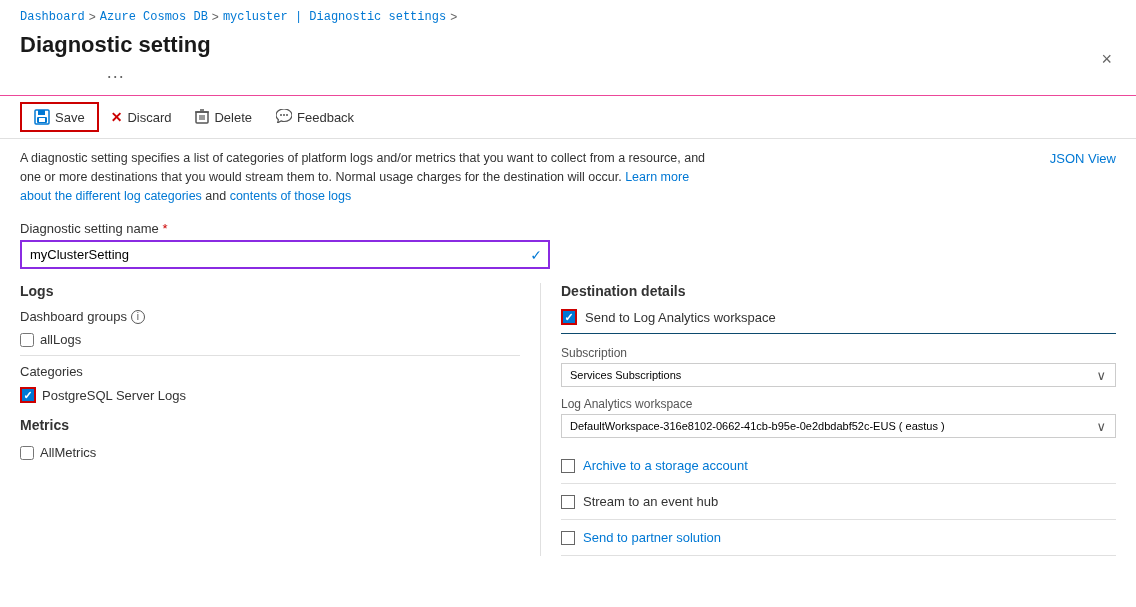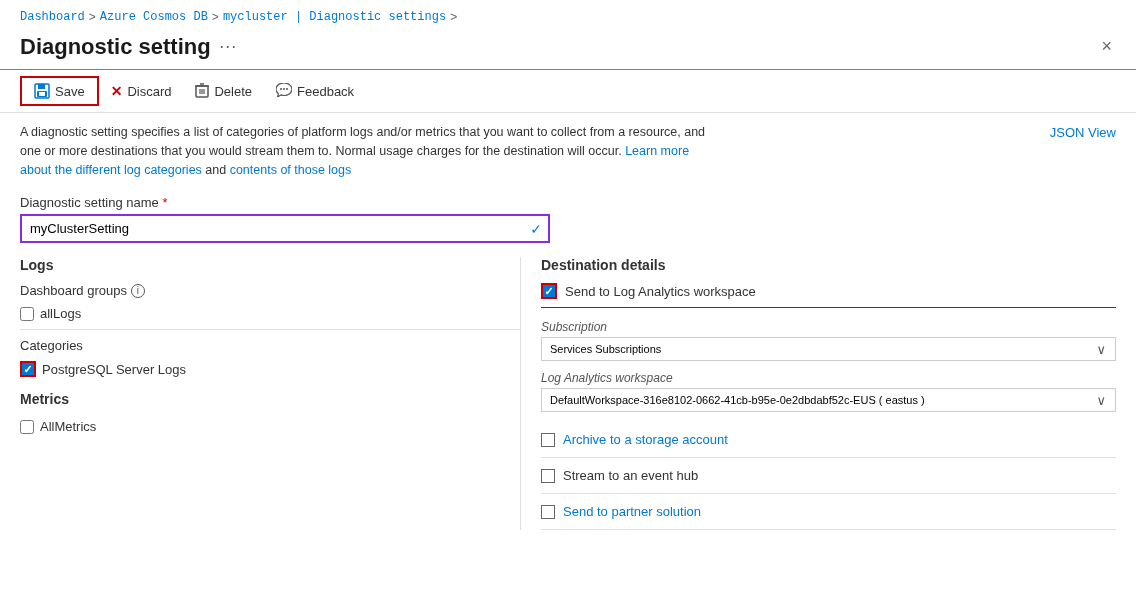--- a/index.html
+++ b/index.html
@@ -26,20 +26,21 @@
     .header {
       display: flex;
       align-items: center;
       justify-content: space-between;
       padding: 4px 20px 8px 20px;
     }
     .header-left {
       display: flex;
       align-items: center;
       gap: 8px;
+      flex-direction: column;
     }
     .page-title {
       font-size: 22px;
       font-weight: 600;
       color: #1a1a1a;
     }
     .ellipsis {
       font-size: 18px;
       color: #666;
       cursor: pointer;
@@ -118,20 +119,21 @@
       position: absolute;
       right: 8px;
       top: 50%;
       transform: translateY(-50%);
       color: #0078d4;
       font-size: 14px;
     }
     .two-col {
       display: flex;
       padding: 10px 20px;
+      gap: 20px;
     }
     .col-left {
       width: 500px;
       flex-shrink: 0;
     }
     .col-right {
       flex: 1;
       border-left: 1px solid #e0e0e0;
       padding-left: 20px;
     }
@@ -230,21 +232,20 @@
     .categories-section {
       margin-top: 8px;
     }
     .metrics-section {
       margin-top: 12px;
     }
     .dropdown-label {
       font-size: 12px;
       color: #555;
       margin-bottom: 3px;
-      font-style: italic;
     }
     .dropdown-select {
       width: 100%;
       padding: 5px 30px 5px 8px;
       border: 1px solid #ccc;
       font-size: 11px;
       background: #fff;
       appearance: none;
       -webkit-appearance: none;
       cursor: pointer;

